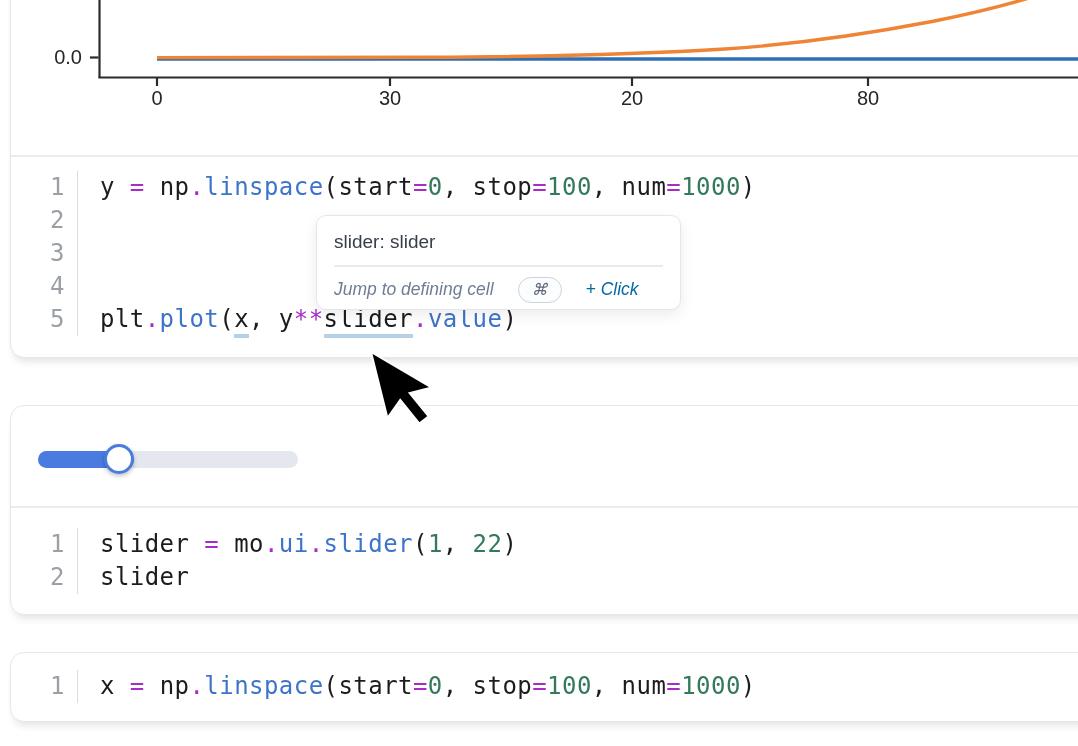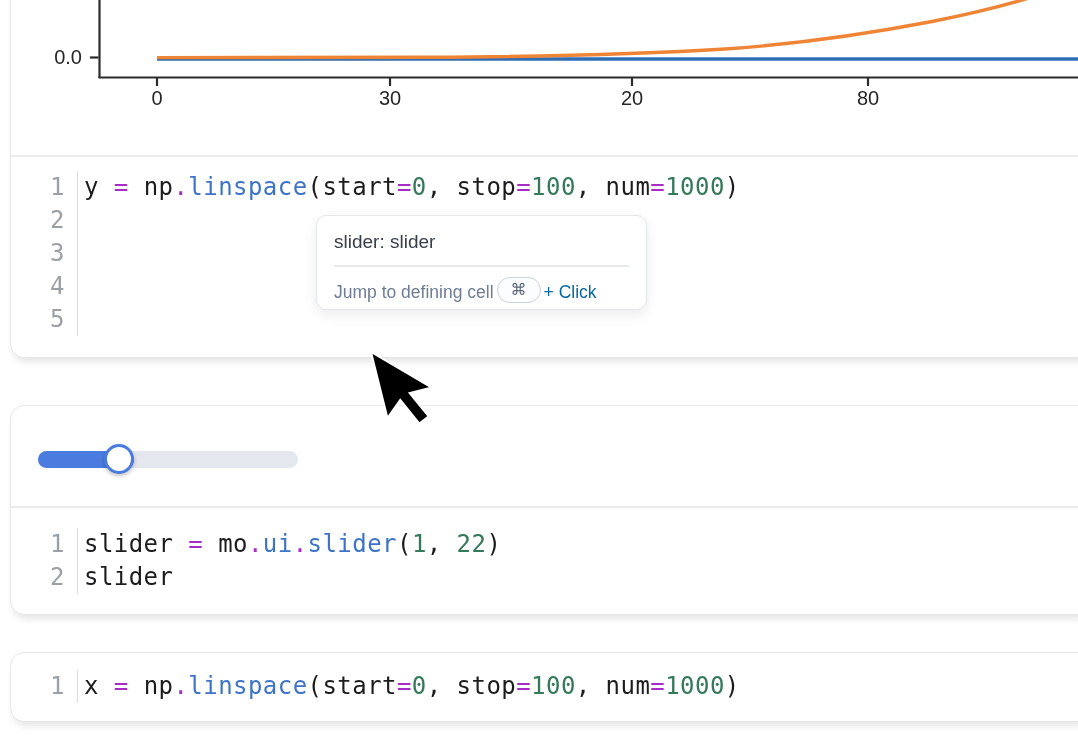--- a/index.html
+++ b/index.html
@@ -17,34 +17,34 @@
   .tick-label { position:absolute; font-family:Liberation Sans, sans-serif; font-size:20px; color:#262626; }
   .ytick { width:46px; text-align:right; }
   .xtick { width:70px; text-align:center; }
 
   
   .code-block { position:absolute; left:10px; font-family:"DejaVu Sans Mono", monospace;
                 font-size:24px; line-height:33px; letter-spacing:.45px; }
   .code-row { display:flex; height:33px; }
   .ln { width:68px; padding-right:12px; border-right:1.5px solid #dcdcdc;
         color:#9b9fa6; text-align:right; flex:0 0 auto; }
-  .ct { margin-left:6px; white-space:pre; color:#1c1c1e;text-align:center; }
+  .ct { margin-left:22px; white-space:pre; color:#1c1c1e;text-align:center; }
   .tok-v { color:#1c1c1e; }
   .tok-o { color:#a62bc7; }
   .tok-f { color:#3d74c9; }
   .tok-n { color:#33795a; }
   .tok-u { border-bottom:4px solid #b7d1e4; padding-bottom:1px; }
 
   
-  .tooltip { position:absolute; left:316px; top:215px; width:331px; height:95px;
+  .tooltip { position:absolute; left:316px; top:215px; width:365px; height:95px;
              background:#fff; border:1.5px solid #e3e6eb; border-radius:10px;
              box-shadow:0 5px 14px rgba(0,0,0,.08); z-index:6; }
   .tooltip-title { padding:15px 17px 12px 17px; font-size:19px; color:#38404c; }
   .tooltip-hr { height:1.5px; background:#e7eaee; margin:0 17px; }
-  .tooltip-row { display:flex; align-items:flex-end; gap:3px; padding:10px 17px; }
+  .tooltip-row { display:flex; align-items:center; gap:24px; padding:10px 17px;font-style:italic; }
   .tooltip-action { font-size:17.5px; color:#6e7d94; }
   .kbd-pill { display:inline-block; border:1.5px solid #ccd3de; border-radius:14px;
               background:#fcfdfe; padding:2px 13px 3px 13px; font-size:16px; color:#5d6878; }
   .tooltip-suffix { font-size:17.5px; color:#0369a1; }
 
   
   .slider-track { position:absolute; left:38px; top:451px; width:260px; height:17px;
                   border-radius:9px; background:#e4e8ee; }
   .slider-fill  { position:absolute; left:38px; top:451px; width:96px; height:17px;
                   border-radius:9px; background:#4a7ce0; }
@@ -96,20 +96,21 @@
     </div>
     <div class="code-row">
       <span class="ln">3</span>
       <span class="ct"></span>
     </div>
     <div class="code-row">
       <span class="ln">4</span>
     </div>
     <div class="code-row">
       <span class="ln">5</span>
+      <span class="ct"><span class="tok-v">plt</span><span class="tok-o">.</span><span class="tok-f">plot</span><span class="tok-v">(</span><span class="tok-v tok-u">x</span><span class="tok-v">, </span><span class="tok-v">y</span><span class="tok-o">**</span><span class="tok-v tok-u">slider</span><span class="tok-o">.</span><span class="tok-f">value</span><span class="tok-v">)</span></span>
     </div>
   </div>
 
 <div class="tooltip">
   <div class="tooltip-title">slider: slider</div>
   <div class="tooltip-hr"></div>
   <div class="tooltip-row">
     <span class="tooltip-action">Jump to defining cell</span>
     <span class="kbd-pill">⌘</span>
     <span class="tooltip-suffix">+ Click</span>

